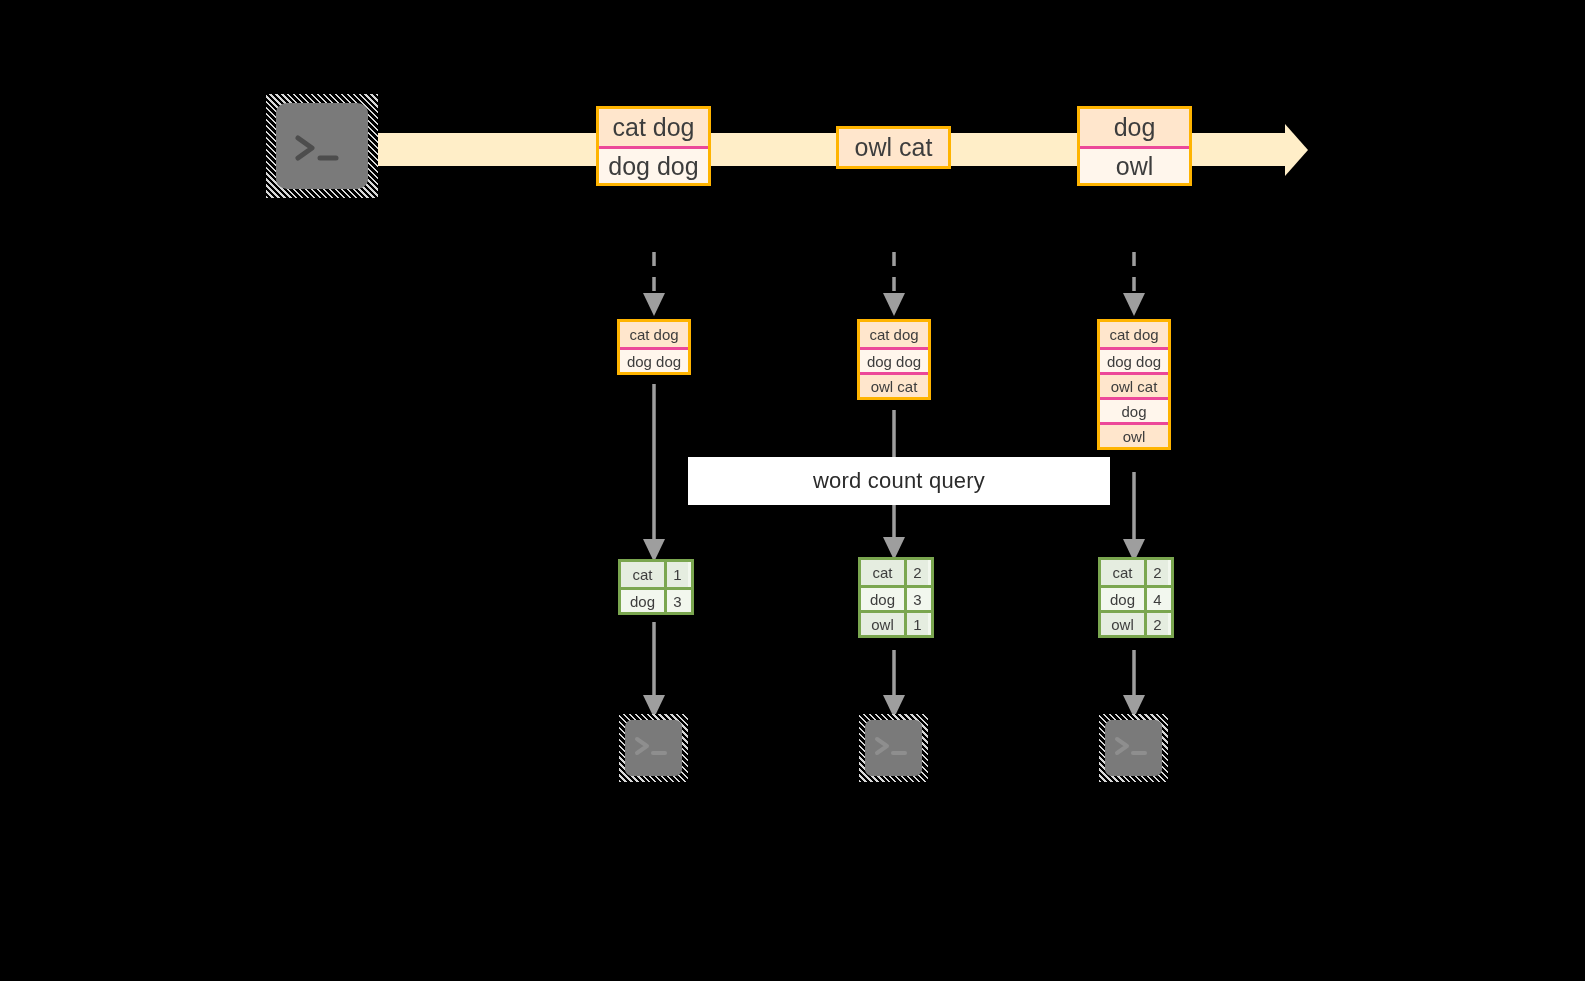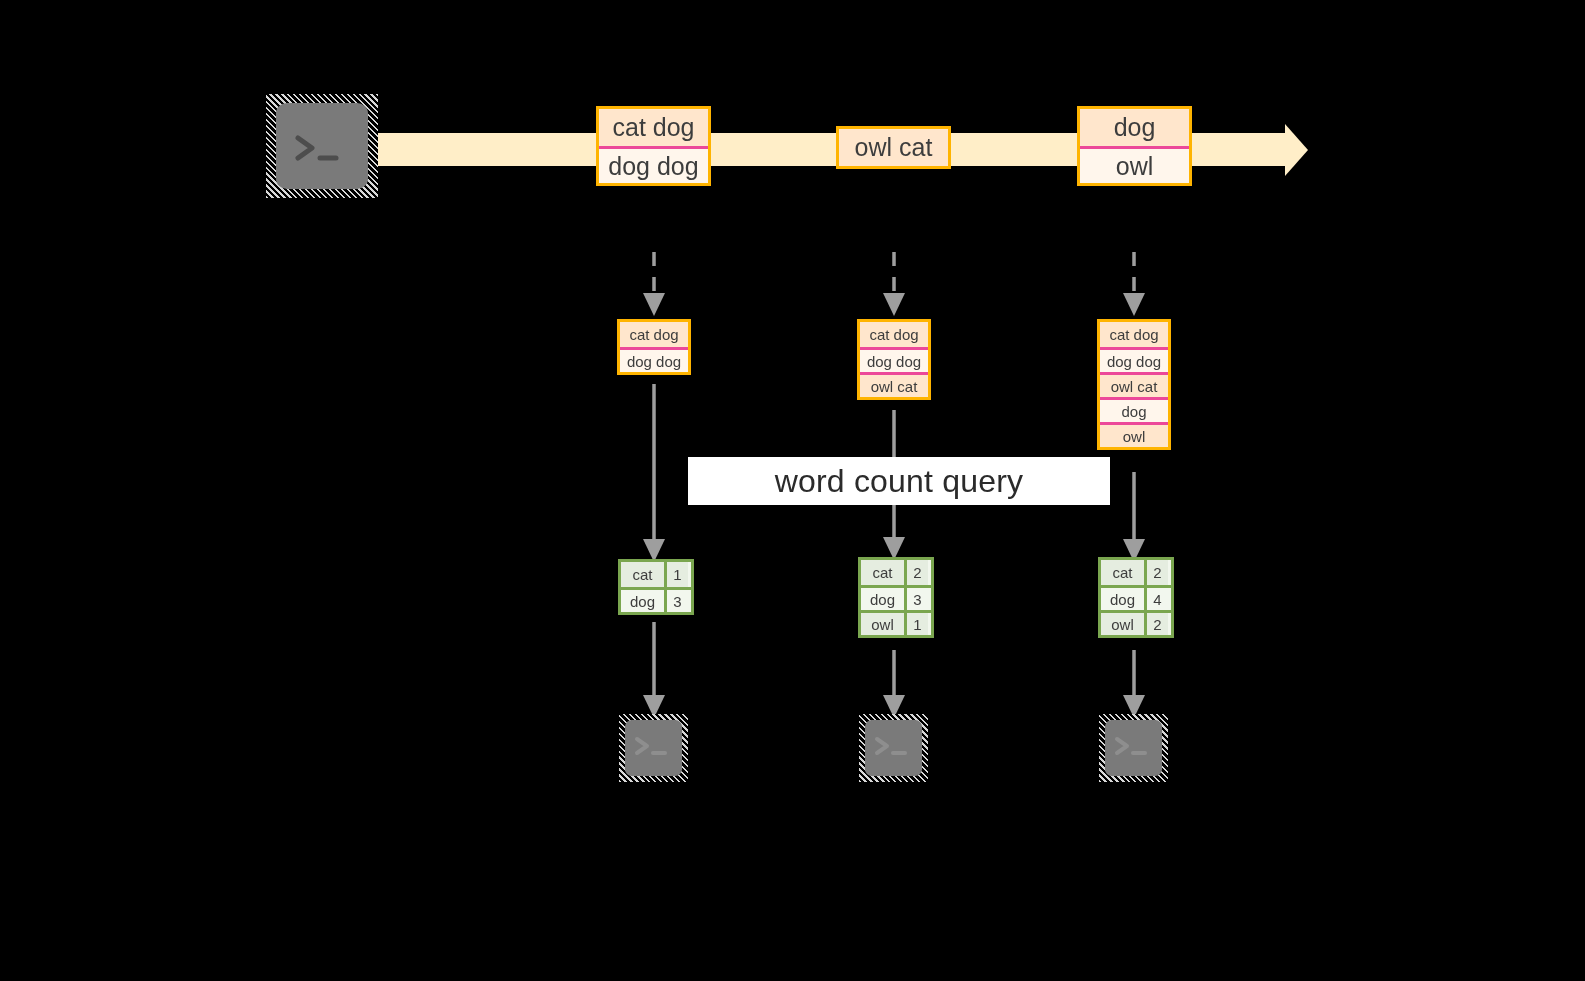--- a/index.html
+++ b/index.html
@@ -99,21 +99,21 @@
 
   
   .banner {
     position: absolute;
     background: #ffffff;
     display: flex;
     align-items: center;
     justify-content: center;
   }
   .banner span {
-    font-size: 32px;
+    font-size: 22px;
     color: #2b2b2b;
     letter-spacing: 0.2px;
   }
 </style>
 </head>
 <body>
 
 <div id="canvas">
 
   <div class="band" style="left:370px; top:133px; width:918px; height:33px;"></div>

